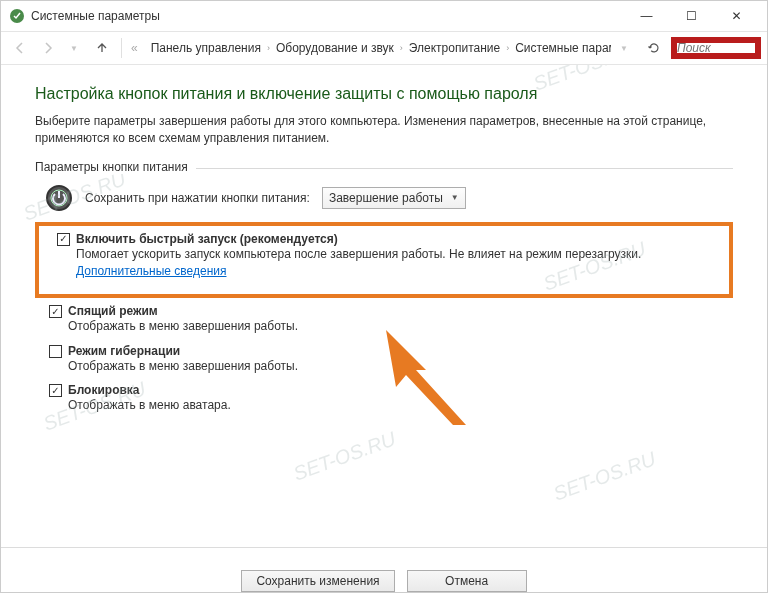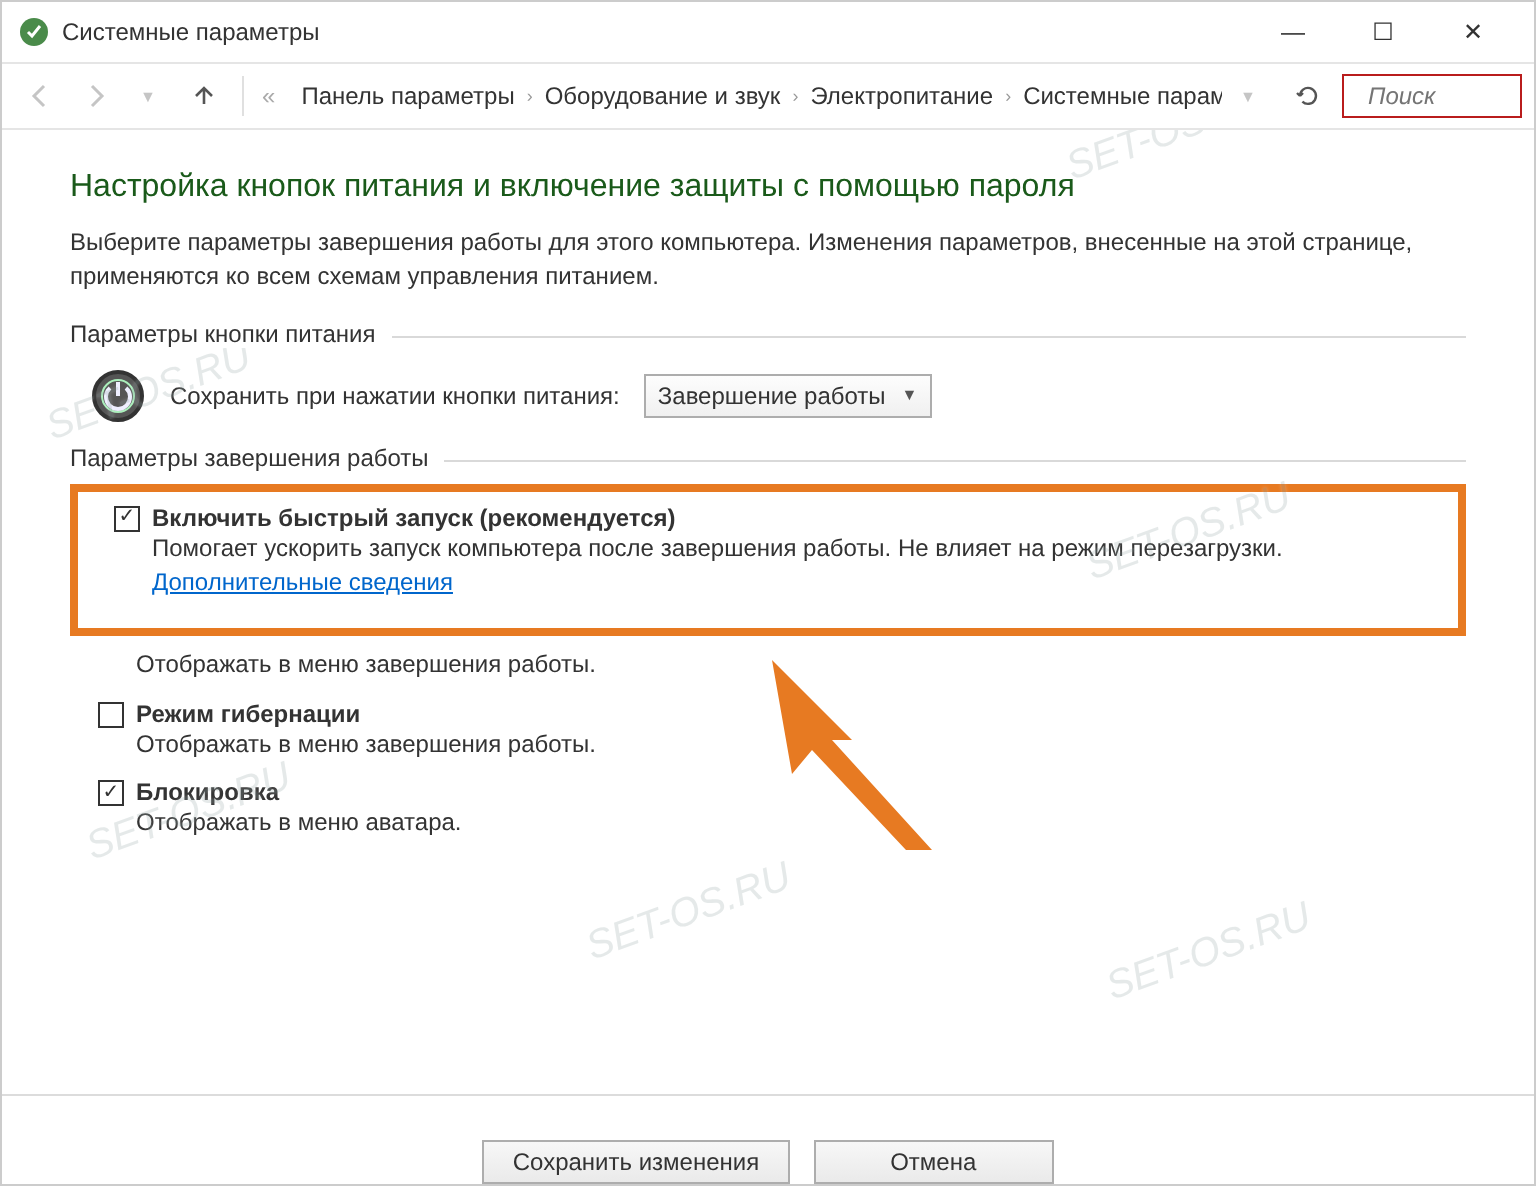--- a/index.html
+++ b/index.html
@@ -18,21 +18,21 @@
 .navbtn { width: 26px; height: 26px; display: flex; align-items: center; justify-content: center; color: #555; }
 .navbtn.dis { color: #c5c5c5; }
 .chevdown { font-size: 8px; color: #888; margin-left: -2px; }
 .divider { width: 1px; height: 20px; background: #e0e0e0; margin: 0 4px; }
 .breadcrumb { display: flex; align-items: center; flex: 1; overflow: hidden; white-space: nowrap; }
 .crumb-icon { width: 16px; height: 16px; margin-right: 4px; }
 .crumb { padding: 0 6px; cursor: default; }
 .bc-sep { color: #999; font-size: 9px; }
 .crumb-scroll { color: #aaa; padding: 0 3px; }
 .refresh { width: 22px; height: 22px; display:flex; align-items:center; justify-content:center; margin: 0 4px; }
-.search { width: 90px; height: 22px; border: 1px solid #b91c1c; padding: 0 12px; color: #a16207; font-style: italic; background: #fff; }
+.search { width: 90px; height: 22px; border: 6px solid #b91c1c; padding: 0 0; color: #a16207; font-style: italic; background: #fff; }
 
 
 .content { flex: 1; padding: 20px 34px 10px 34px; overflow: hidden; }
 .heading { font-size: 16px; color: #1a5a1a; margin-bottom: 10px; }
 .lead { color: #333; line-height: 1.4; margin-bottom: 13px; }
 .fieldrule { position: relative; margin-bottom: 6px; }
 .fieldrule::after { content: ""; position: absolute; left: 0; right: 0; top: 8px; height: 1px; background: #d9d9d9; z-index: 0; }
 .fieldrule span { position: relative; background: #fff; padding-right: 8px; z-index: 1; }
 
 .power-row { display: flex; align-items: center; gap: 12px; margin: 10px 0 10px 10px; }
@@ -100,21 +100,21 @@
         </svg>
     </div>
     <div class="divider"></div>
 
     <div class="breadcrumb">
       <span class="crumb-scroll">«</span>
       <svg class="crumb-icon" viewBox="0 0 16 16">
         <rect x="1" y="3" width="14" height="10" rx="1" fill="#3a7bd5"></rect>
           <rect x="3" y="5" width="10" height="6" fill="#bcd5f0"></rect>
       </svg>
-      <span class="crumb">Панель параметры</span>
+      <span class="crumb">Панель управления</span>
       <span class="bc-sep">›</span>
       <span class="crumb">Оборудование и звук</span>
       <span class="bc-sep">›</span>
       <span class="crumb">Электропитание</span>
       <span class="bc-sep">›</span>
       <span class="crumb">Системные параметры</span>
     </div>
 
     <div class="navbtn dis chevdown">▼</div>
     <div class="refresh">
@@ -138,33 +138,36 @@
         <path d="M10 10 a6 6 0 1 0 8 0" stroke="#eef" stroke-width="2" fill="none"></path>
       </svg>
       <span>Сохранить при нажатии кнопки питания:</span>
       <div class="select">
         <span>Завершение работы</span>
         <span class="select-caret">▼</span>
       </div>
     </div>
 
     <div class="sect2">
-      <div class="fieldrule"><span>Параметры завершения работы</span></div>
 
       <div class="highlight">
         <div class="check-row">
           <div class="check checked"></div>
           <div class="check-label">Включить быстрый запуск (рекомендуется)</div>
         </div>
         <div class="check-desc">
           <span>Помогает ускорить запуск компьютера после завершения работы. Не влияет на режим перезагрузки.</span>
           <a>Дополнительные сведения</a>
         </div>
       </div>
 
+      <div class="check-row">
+        <div class="check checked"></div>
+        <div class="check-label">Спящий режим</div>
+      </div>
       <div class="check-desc">Отображать в меню завершения работы.</div>
 
       <div class="check-row">
         <div class="check"></div>
         <div class="check-label">Режим гибернации</div>
       </div>
       <div class="check-desc">Отображать в меню завершения работы.</div>
 
       <div class="check-row">
         <div class="check checked"></div>

